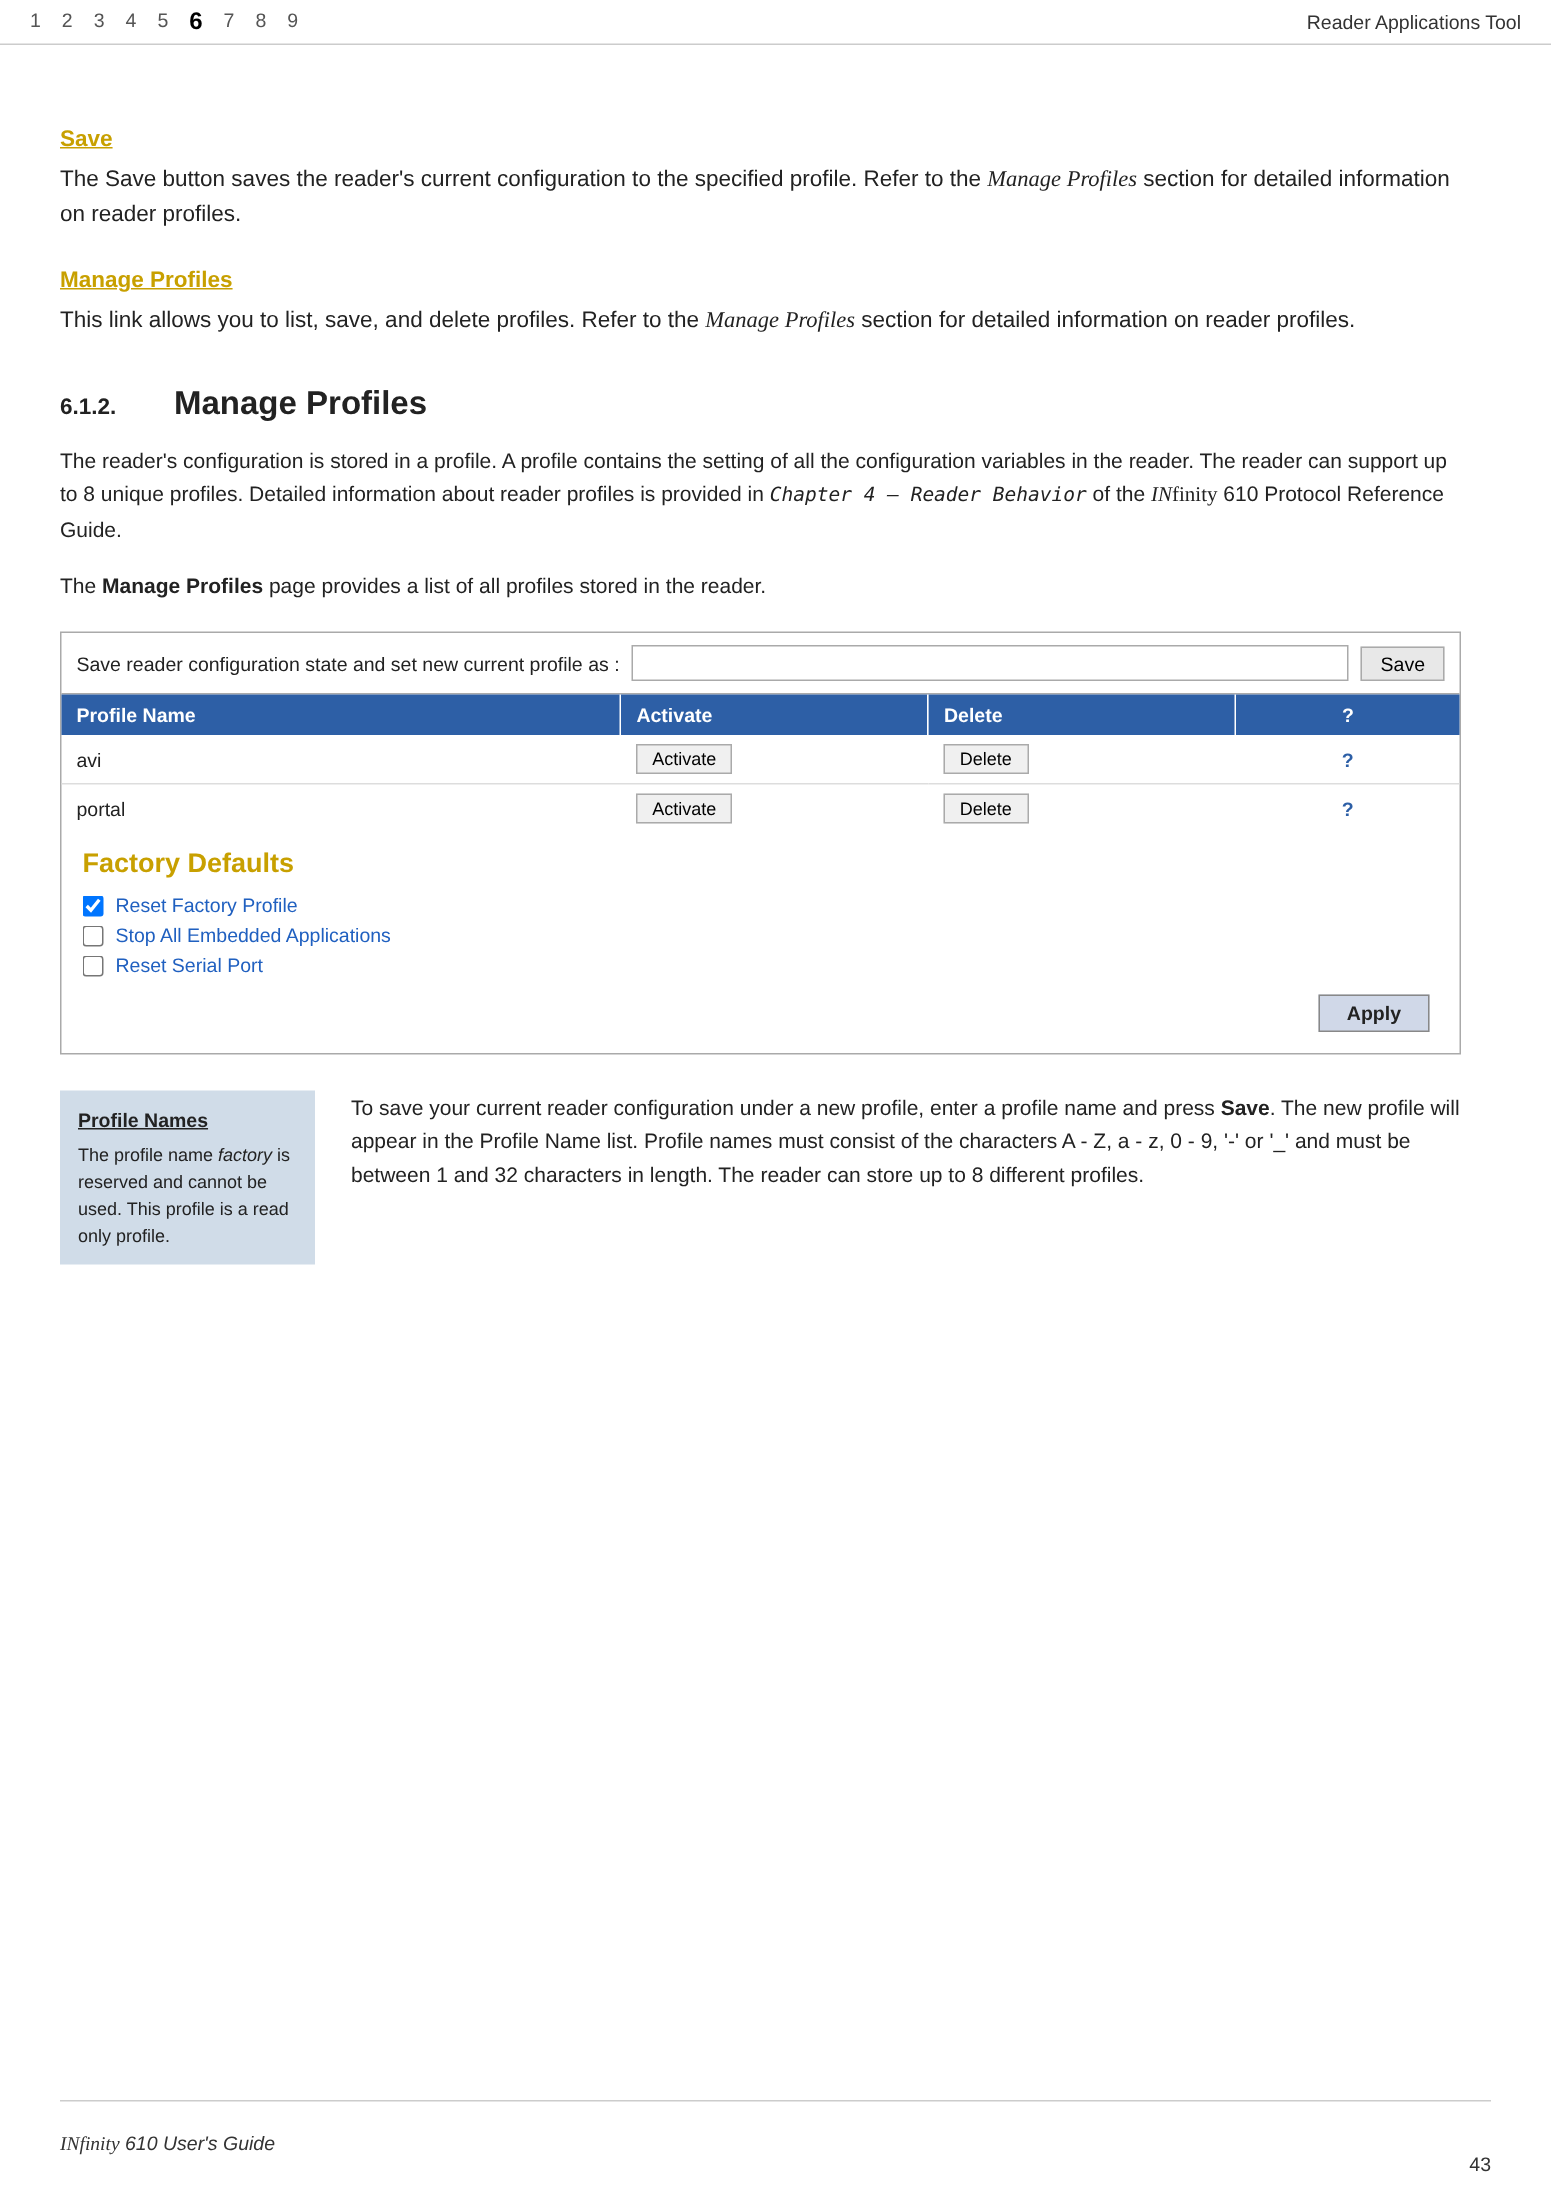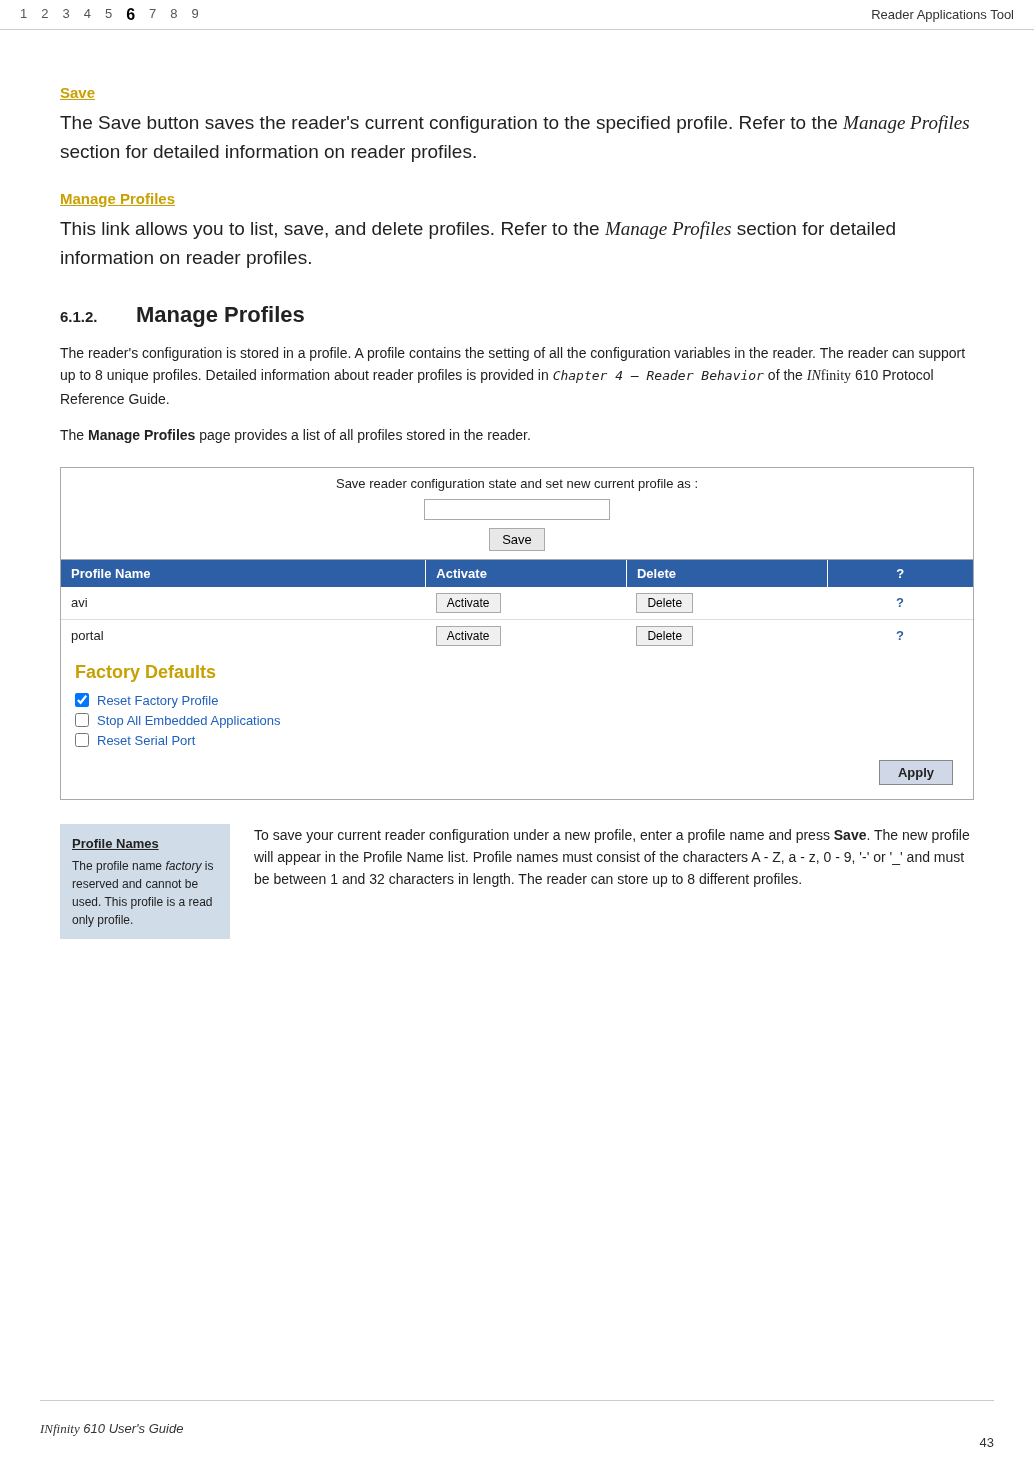--- a/index.html
+++ b/index.html
@@ -37,35 +37,35 @@
       color: #000;
     }
     .header-title {
       font-size: 13px;
       color: #333;
       font-weight: normal;
     }
 
     
     .main {
-      padding: 30px 60px 60px 60px;
+      padding: 30px 60px 60px 40px;
     }
 
     
     .section-link-heading {
       color: #c8a000;
       font-size: 15px;
       font-weight: bold;
       text-decoration: underline;
       margin-bottom: 8px;
       margin-top: 24px;
     }
 
     .section-body {
-      font-size: 19px;
+      font-size: 15px;
       line-height: 1.5;
       margin-bottom: 16px;
       color: #222;
     }
 
     
     .sub-section-heading-row {
       display: flex;
       align-items: baseline;
       gap: 16px;
@@ -99,21 +99,20 @@
     }
 
     
     .save-bar {
       display: flex;
       align-items: center;
       padding: 8px 10px;
       border-bottom: 1px solid #aaa;
       gap: 8px;
       font-size: 13px;
-      flex-direction: column;
     }
     .save-bar-label {
       color: #222;
       white-space: nowrap;
     }
     .save-bar-input {
       flex: 1;
       height: 24px;
       border: 1px solid #aaa;
       padding: 2px 4px;

